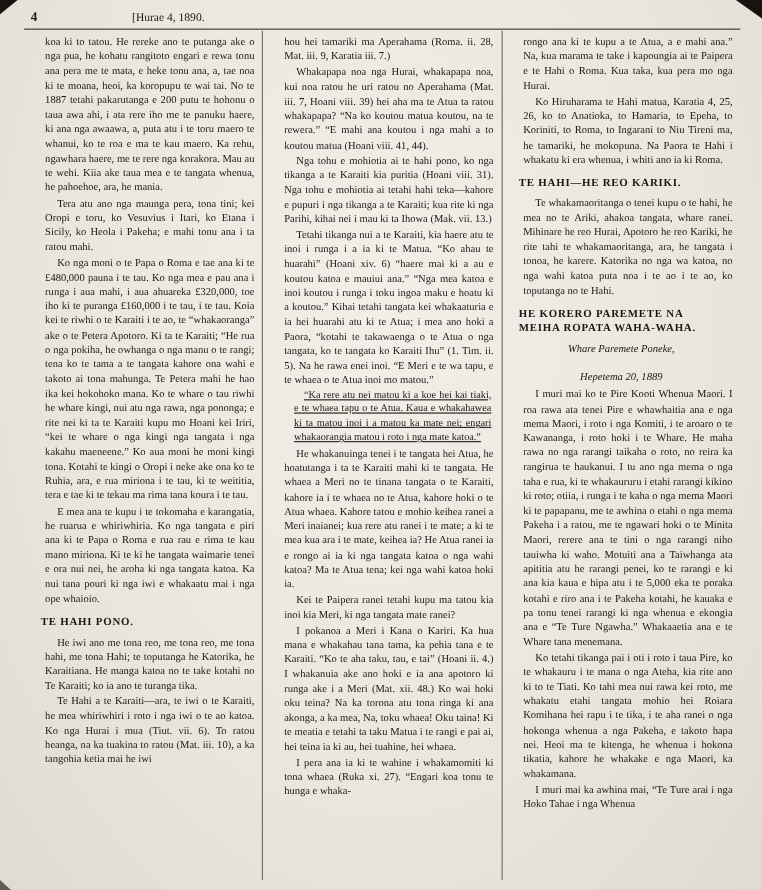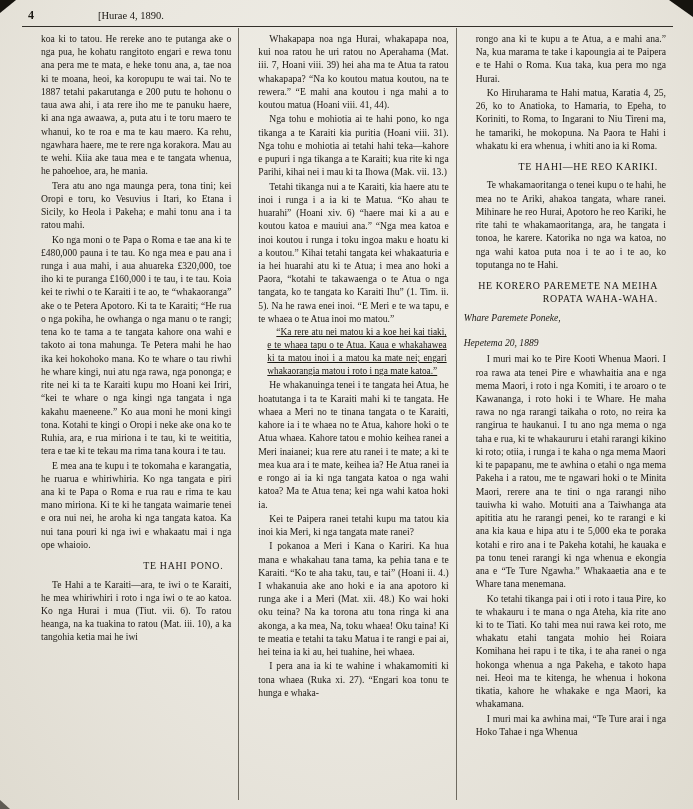--- a/index.html
+++ b/index.html
@@ -27,21 +27,21 @@
   .corner.bl { bottom: 0; left: 0; width: 0; height: 0;
     border-bottom: 9px solid #2a271f; border-right: 10px solid transparent; opacity:.7; }
 
   .masthead {
     display: flex; align-items: baseline;
     padding: 3px 4px 3px 6px;
     font-size: 11.5px;
   }
   .masthead .pgnum { width: 70px; font-weight: bold; font-size: 12px; }
   .masthead .title { flex: 1; text-align: center; letter-spacing: 1.6px; font-size: 11.5px; }
-  .masthead .date { width: 110px; text-align: left; font-size: 10.5px; }
+  .masthead .date { width: 110px; text-align: center; font-size: 10.5px; }
   .header-rule { border-bottom: 1.2px solid #33302a; margin: 0 0 0 0; }
 
   .cols {
     display: flex;
     height: calc(809px - 13px - 22px - 2px);
     margin-top: 1px;
   }
   .col {
     flex: 1 1 0;
     min-width: 0;
@@ -50,27 +50,27 @@
     line-height: 1.38;
     text-align: justify;
     overflow: hidden;
   }
   .col.mid { border-left: 1px solid #6e6a60; border-right: 1px solid #6e6a60; }
 
   .para { margin: 0 0 1px 12px; text-indent: 11px; }
   .para.cont { text-indent: 0; }
   .para.quote { padding-left: 9px; padding-right: 2px; text-indent: 9px; font-size: 9.3px; text-decoration: underline; }
   .sechead {
-    text-align: right;
-    font-size: 9.9px; font-weight: normal;
+    text-align: left;
+    font-size: 9.9px; font-weight: bold;
     letter-spacing: 0.7px;
     margin: 8px 8px 5px 8px;
     line-height: 1.35;
   }
-  .dateline { margin: 1px 0 0 0; font-style: italic; text-indent: 0; }
+  .dateline { margin: 1px 0 0 0; text-align: center; font-style: italic; text-indent: 0; }
   .dateline.last { margin-bottom: 3px; margin-top: 12px; }
 </style>
 </head>
 <body>
 
 <div class="page">
   <div class="corner tl"></div>
   <div class="corner tr"></div>
   <div class="corner bl"></div>
 
@@ -81,24 +81,26 @@
   <div class="header-rule"></div>
 
   <main class="cols">
 
     <section class="col">
       <p class="para cont">koa ki to tatou. He rereke ano te putanga ake o nga pua, he kohatu rangitoto engari e rewa tonu ana pera me te mata, e heke tonu ana, a, tae noa ki te moana, heoi, ka koropupu te wai tai. No te 1887 tetahi pakarutanga e 200 putu te hohonu o taua awa ahi, i ata rere iho me te panuku haere, ki ana nga awaawa, a, puta atu i te toru maero te whanui, ko te roa e ma te kau maero. Ka rehu, ngawhara haere, me te rere nga korakora. Mau au te wehi. Kiia ake taua mea e te tangata whenua, he pahoehoe, ara, he mania.</p>
       <p class="para">Tera atu ano nga maunga pera, tona tini; kei Oropi e toru, ko Vesuvius i Itari, ko Etana i Sicily, ko Heola i Pakeha; e mahi tonu ana i ta ratou mahi.</p>
       <p class="para">Ko nga moni o te Papa o Roma e tae ana ki te £480,000 pauna i te tau. Ko nga mea e pau ana i runga i aua mahi, i aua ahuareka £320,000, toe iho ki te puranga £160,000 i te tau, i te tau. Koia kei te riwhi o te Karaiti i te ao, te “whakaoranga” ake o te Petera Apotoro. Ki ta te Karaiti; “He rua o nga pokiha, he owhanga o nga manu o te rangi; tena ko te tama a te tangata kahore ona wahi e takoto ai tona mahunga. Te Petera mahi he hao ika kei hokohoko mana. Ko te whare o tau riwhi he whare kingi, nui atu nga rawa, nga pononga; e rite nei ki ta te Karaiti kupu mo Hoani kei Iriri, “kei te whare o nga kingi nga tangata i nga kakahu maeneene.” Ko aua moni he moni kingi tona. Kotahi te kingi o Oropi i neke ake ona ko te Ruhia, ara, e rua miriona i te tau, ki te weititia, tera e tae ki te tekau ma rima tana koura i te tau.</p>
       <p class="para">E mea ana te kupu i te tokomaha e karangatia, he ruarua e whiriwhiria. Ko nga tangata e piri ana ki te Papa o Roma e rua rau e rima te kau mano miriona. Ki te ki he tangata waimarie tenei e ora nui nei, he aroha ki nga tangata katoa. Ka nui tana pouri ki nga iwi e whakaatu mai i nga ope whaioio.</p>
       <h3 class="sechead">TE HAHI PONO.</h3>
+      <p class="para">He iwi ano me tona reo, me tona reo, me tona hahi, me tona Hahi; te toputanga he Katorika, he Karaitiana. He manga katoa no te take kotahi no Te Karaiti; ko ia ano te turanga tika.</p>
       <p class="para">Te Hahi a te Karaiti—ara, te iwi o te Karaiti, he mea whiriwhiri i roto i nga iwi o te ao katoa. Ko nga Hurai i mua (Tiut. vii. 6). To ratou heanga, na ka tuakina to ratou (Mat. iii. 10), a ka tangohia ketia mai he iwi</p>
     </section>
 
     <section class="col mid">
+      <p class="para cont">hou hei tamariki ma Aperahama (Roma. ii. 28, Mat. iii. 9, Karatia iii. 7.)</p>
       <p class="para">Whakapapa noa nga Hurai, whakapapa noa, kui noa ratou he uri ratou no Aperahama (Mat. iii. 7, Hoani viii. 39) hei aha ma te Atua ta ratou whakapapa? “Na ko koutou matua koutou, na te rewera.” “E mahi ana koutou i nga mahi a to koutou matua (Hoani viii. 41, 44).</p>
       <p class="para">Nga tohu e mohiotia ai te hahi pono, ko nga tikanga a te Karaiti kia puritia (Hoani viii. 31). Nga tohu e mohiotia ai tetahi hahi teka—kahore e pupuri i nga tikanga a te Karaiti; kua rite ki nga Parihi, kihai nei i mau ki ta Ihowa (Mak. vii. 13.)</p>
       <p class="para">Tetahi tikanga nui a te Karaiti, kia haere atu te inoi i runga i a ia ki te Matua. “Ko ahau te huarahi” (Hoani xiv. 6) “haere mai ki a au e koutou katoa e mauiui ana.” “Nga mea katoa e inoi koutou i runga i toku ingoa maku e hoatu ki a koutou.” Kihai tetahi tangata kei whakaaturia e ia hei huarahi atu ki te Atua; i mea ano hoki a Paora, “kotahi te takawaenga o te Atua o nga tangata, ko te tangata ko Karaiti Ihu” (1. Tim. ii. 5). Na he rawa enei inoi. “E Meri e te wa tapu, e te whaea o te Atua inoi mo matou.”</p>
       <p class="para quote">“Ka rere atu nei matou ki a koe hei kai tiaki, e te whaea tapu o te Atua. Kaua e whakahawea ki ta matou inoi i a matou ka mate nei; engari whakaorangia matou i roto i nga mate katoa.”</p>
       <p class="para">He whakanuinga tenei i te tangata hei Atua, he hoatutanga i ta te Karaiti mahi ki te tangata. He whaea a Meri no te tinana tangata o te Karaiti, kahore ia i te whaea no te Atua, kahore hoki o te Atua whaea. Kahore tatou e mohio keihea ranei a Meri inaianei; kua rere atu ranei i te mate; a ki te mea kua ara i te mate, keihea ia? He Atua ranei ia e rongo ai ia ki nga tangata katoa o nga wahi katoa? Ma te Atua tena; kei nga wahi katoa hoki ia.</p>
       <p class="para">Kei te Paipera ranei tetahi kupu ma tatou kia inoi kia Meri, ki nga tangata mate ranei?</p>
       <p class="para">I pokanoa a Meri i Kana o Kariri. Ka hua mana e whakahau tana tama, ka pehia tana e te Karaiti. “Ko te aha taku, tau, e tai” (Hoani ii. 4.) I whakanuia ake ano hoki e ia ana apotoro ki runga ake i a Meri (Mat. xii. 48.) Ko wai hoki oku teina? Na ka torona atu tona ringa ki ana akonga, a ka mea, Na, toku whaea! Oku taina! Ki te meatia e tetahi ta taku Matua i te rangi e pai ai, hei teina ia ki au, hei tuahine, hei whaea.</p>
       <p class="para">I pera ana ia ki te wahine i whakamomiti ki tona whaea (Ruka xi. 27). “Engari koa tonu te hunga e whaka-</p>
     </section>
 

